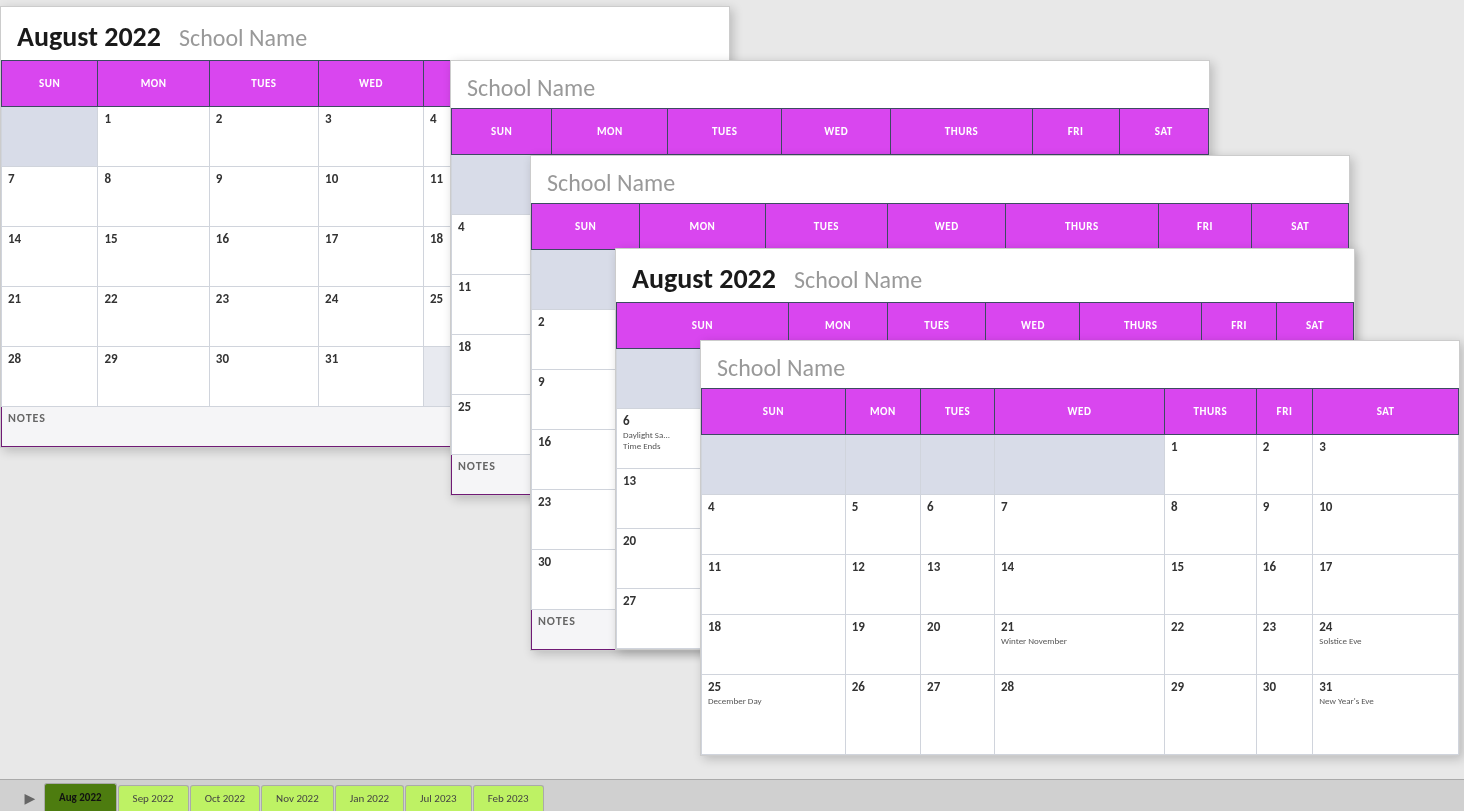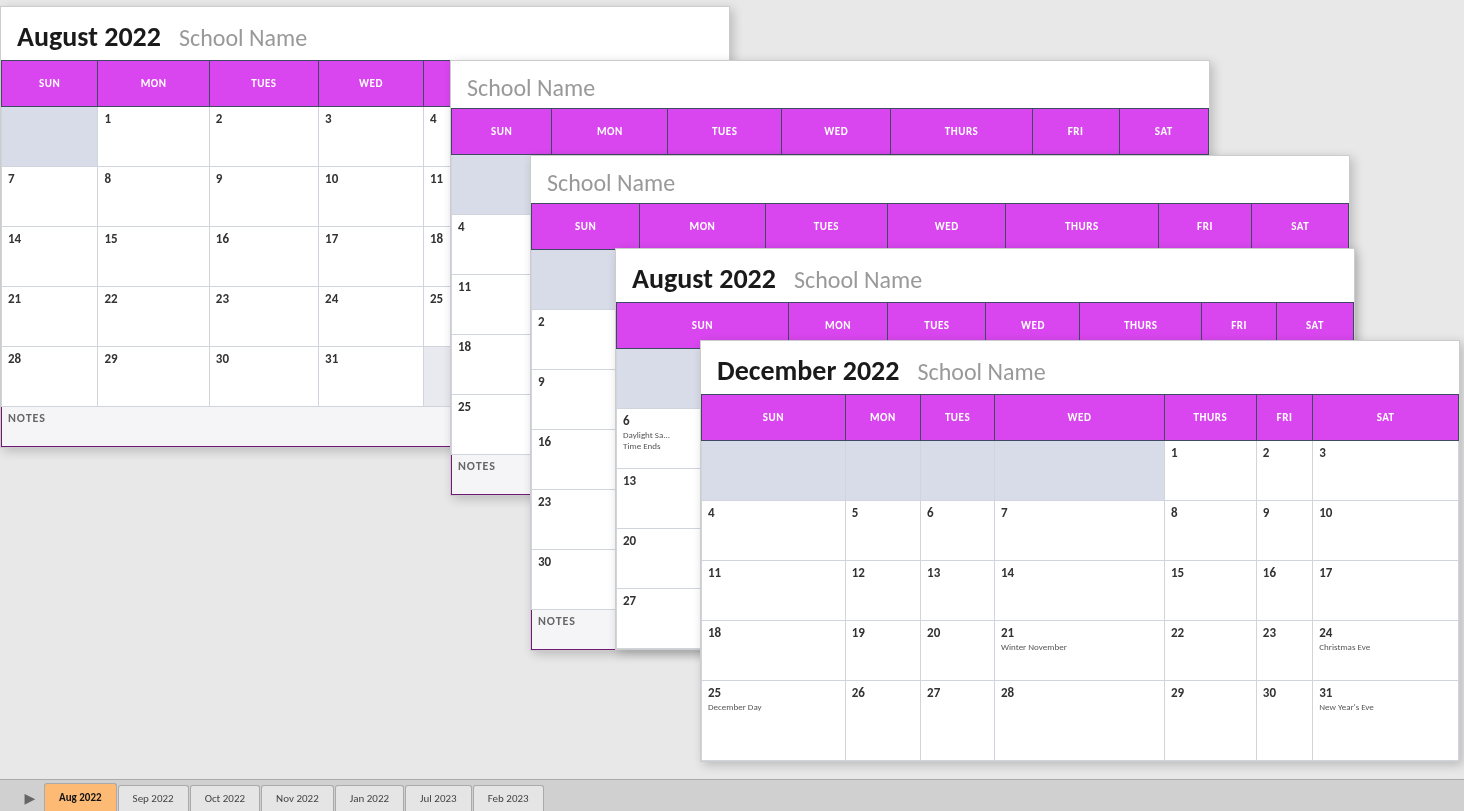--- a/index.html
+++ b/index.html
@@ -132,29 +132,29 @@
       z-index: 100;
     }
     .tab-item {
       display: flex;
       align-items: center;
       height: 26px;
       padding: 0 14px;
       font-size: 11px;
       font-weight: 500;
       color: #444;
-      background: #e5e5e5;
+      background: #bef264;
       border: 1px solid #aaa;
       border-bottom: none;
       border-radius: 3px 3px 0 0;
       cursor: pointer;
       margin-right: 1px;
     }
     .tab-item.active {
-      background: #fdba74;
+      background: #4d7c0f;
       color: #111;
       font-weight: 700;
       height: 28px;
       justify-content: center;
     }
     .tab-prev {
       display: flex;
       align-items: center;
       justify-content: center;
       width: 20px;
@@ -450,21 +450,20 @@
         <td class="light-shaded"></td>
         <td class="light-shaded"></td>
         <td class="light-shaded"></td>
       </tr>
     </tbody>
   </table>
 </div>
 
 <div class="calendar-sheet" id="sheet-dec">
   <div class="cal-header">
-    <span class="cal-month-title">December 2022</span>
     <span class="cal-school-name">School Name</span>
   </div>
   <table class="cal-grid">
     <thead>
       <tr>
         <th>SUN</th>
         <th>MON</th>
         <th>TUES</th>
         <th>WED</th>
         <th>THURS</th>
@@ -502,21 +501,21 @@
       </tr>
       <tr>
         <td><span class="day-num">18</span></td>
         <td><span class="day-num">19</span></td>
         <td><span class="day-num">20</span></td>
         <td><span class="day-num">21</span><div class="event-text">Winter November</div></td>
         <td>
           <span class="day-num">22</span>
         </td>
         <td><span class="day-num">23</span></td>
-        <td><span class="day-num">24</span><div class="event-text">Christmas Eve</div></td>
+        <td><span class="day-num">24</span><div class="event-text">Solstice Eve</div></td>
       </tr>
       <tr>
         <td style="height:80px;">
           <span class="day-num">25</span>
           <div class="event-text">December Day</div>
         </td>
         <td><span class="day-num">26</span></td>
         <td><span class="day-num">27</span></td>
         <td><span class="day-num">28</span></td>
         <td><span class="day-num">29</span></td>

